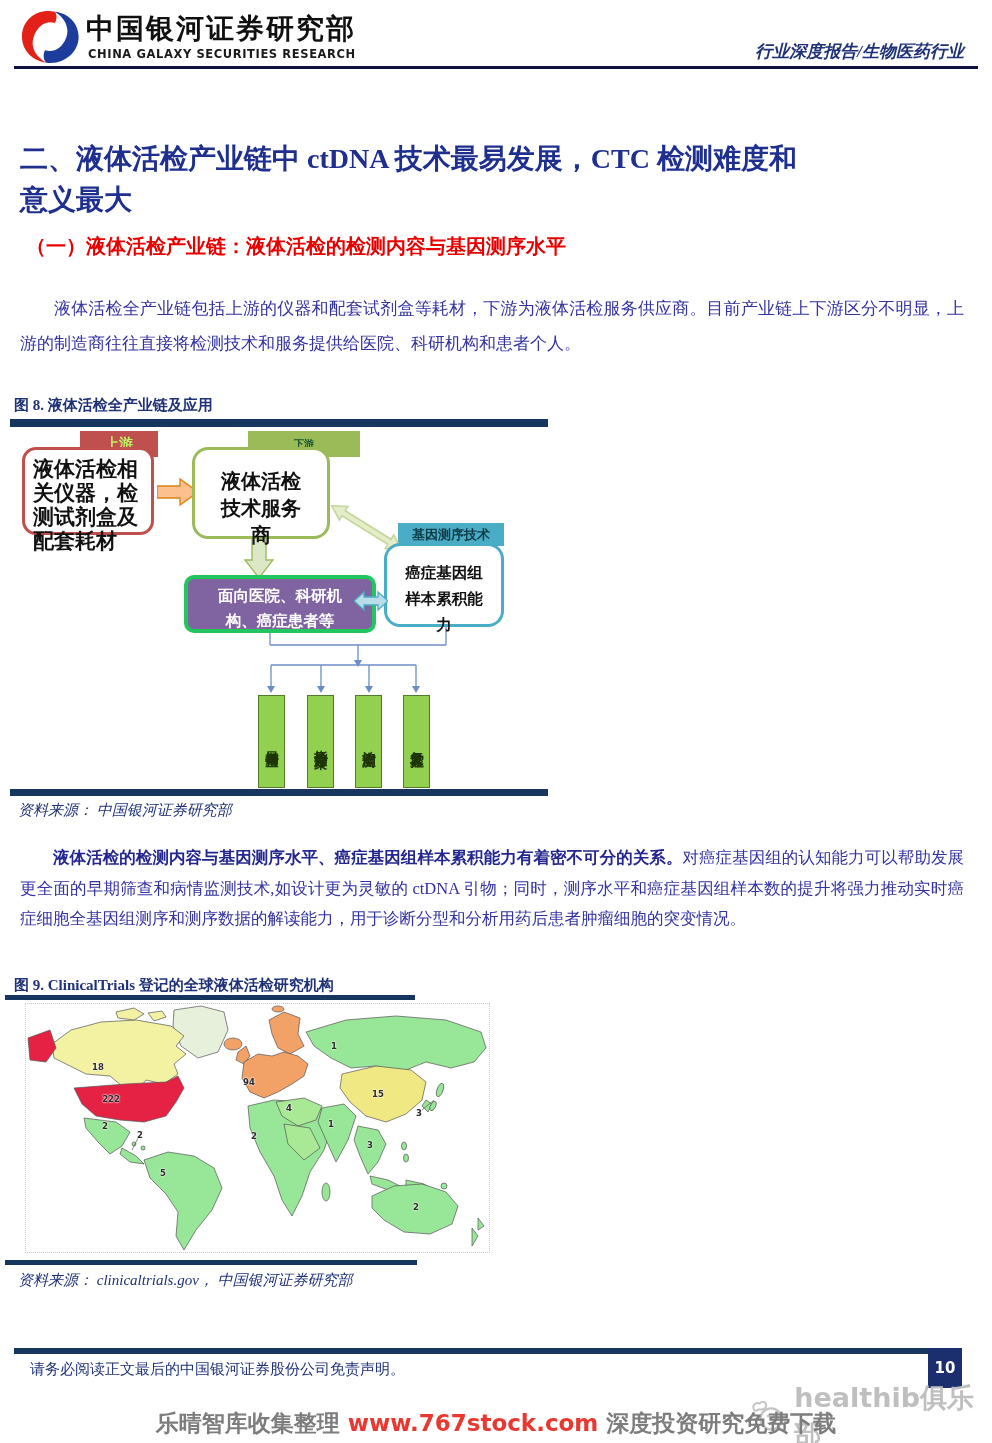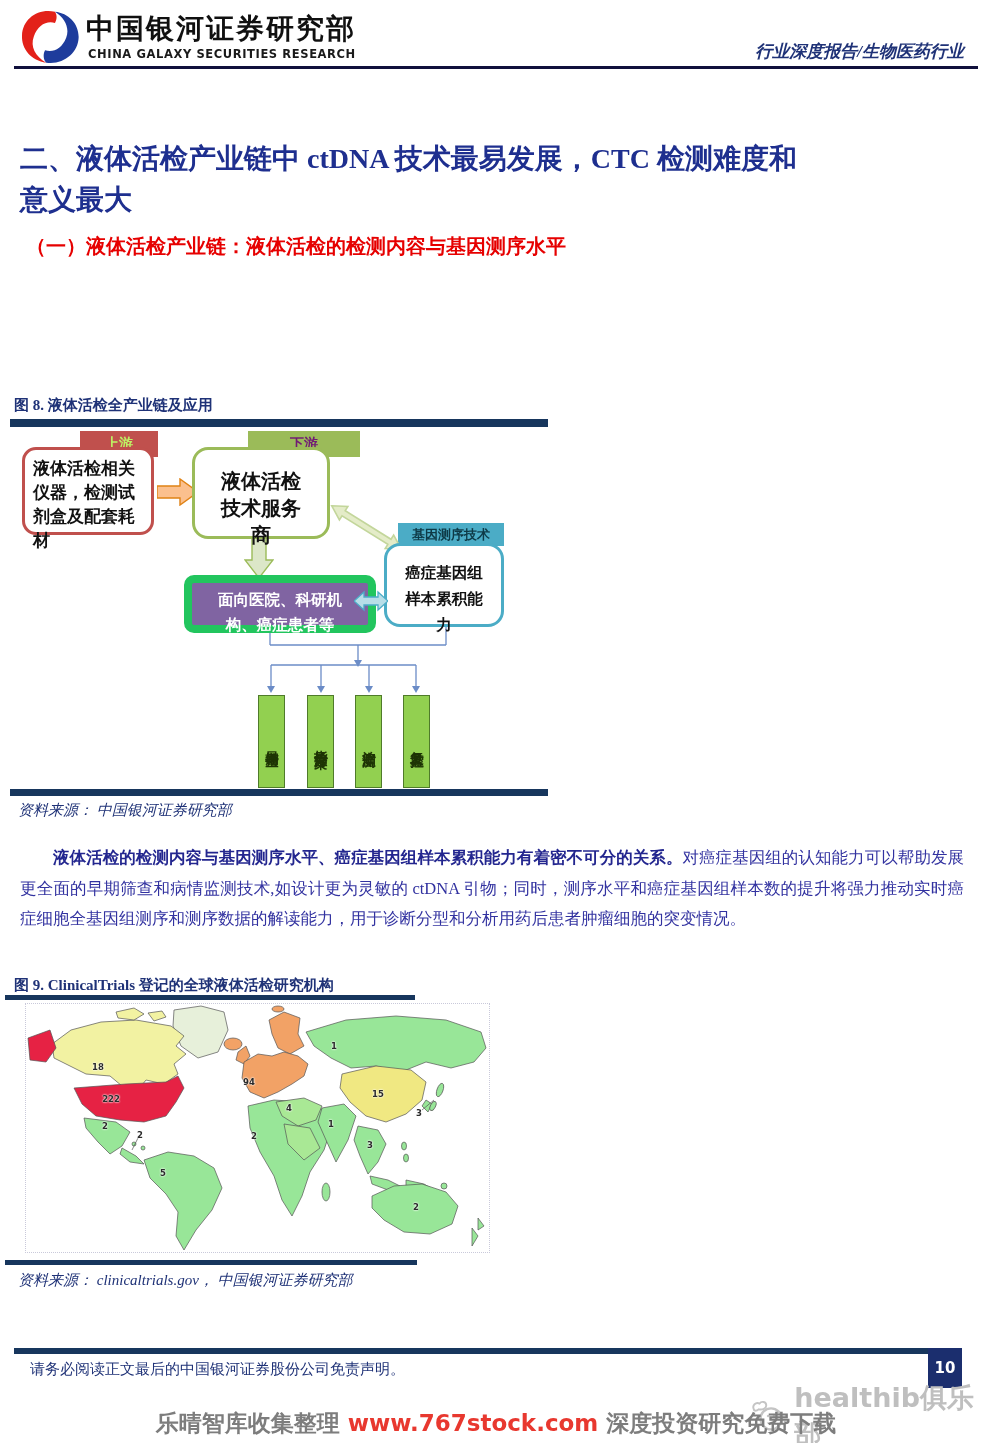--- a/index.html
+++ b/index.html
@@ -25,30 +25,30 @@
   .para2 { top:843px; font-size:16.5px; line-height:30.5px; }
   .para2 .lead { font-weight:bold; color:#23268F; }
 
   .fig-caption { left:14px; font-size:15px; font-weight:bold; color:#1F3277; }
   .navy-bar { background:#17365D; }
 
   
   .fig8 { left:10px; top:427px; width:538px; height:362px; background:#fff; }
   .tag { position:absolute; text-align:center; font-weight:bold; z-index:1; }
   .tag-up   { left:70px;  top:4px;  width:78px;  height:26px; line-height:26px; background:#C0504D; color:#bef264; font-size:14px; }
-  .tag-down { left:238px; top:4px;  width:112px; height:26px; line-height:26px; background:#9BBB59; color:#701a75; font-size:14px; }
+  .tag-down { left:238px; top:4px;  width:112px; height:26px; line-height:26px; background:#9BBB59; color:#14532d; font-size:10px; }
   .tag-seq  { left:388px; top:96px; width:106px; height:23px; line-height:23px; background:#4BACC6; color:#0E3A47; font-size:13px; }
   .node { position:absolute; background:#fff; z-index:2; font-weight:bold; color:#111; }
   .box1 { left:12px;  top:20px;  width:132px; height:88px; border:3px solid #C0504D; border-radius:14px;
-          font-size:17px; line-height:24px; padding:7px 8px; }
+          font-size:21px; line-height:24px; padding:7px 8px; }
   .box2 { left:182px; top:20px;  width:138px; height:92px; border:3px solid #9BBB59; border-radius:16px;
           font-size:20px; line-height:27px; padding:18px 18px 0; text-align:center; }
   .box3 { left:374px; top:116px; width:120px; height:84px; border:3px solid #4BACC6; border-radius:16px;
           font-size:15.5px; line-height:26px; padding:14px 12px 0; text-align:center; }
-  .box-purple { left:174px; top:148px; width:192px; height:58px; background:#8064A2; border:8px solid #22c55e;
+  .box-purple { left:174px; top:148px; width:192px; height:58px; background:#8064A2; border:4px solid #22c55e;
           border-radius:10px; color:#fff; font-size:15.5px; line-height:25px; padding:4px 21px 0;
           text-align:center; z-index:2; position:absolute; font-weight:bold; }
   .app-box { position:absolute; top:268px; width:27px; height:93px; background:#92D050; border:1px solid #4F7B2A;
           display:flex; align-items:center; justify-content:center; writing-mode:vertical-rl;
           text-orientation:upright; font-weight:bold; font-size:13.5px; letter-spacing:1px; color:#1E3405; z-index:2; }
   .arr { position:absolute; z-index:1; }
 
   .source-line { font-style:italic; font-size:15px; color:#1F3277; }
 
   
@@ -80,20 +80,21 @@
     <path d="M44,88 C72,92 95,72 96,48 C97,26 80,8 58,6 C74,16 82,32 76,48 C69,66 55,72 42,68 C38,76 40,84 44,88 Z" fill="#1E3C9C"></path>
   </svg>
   <div class="abs brand-cn">中国银河证券研究部</div>
   <div class="abs brand-en">CHINA GALAXY SECURITIES RESEARCH</div>
   <div class="abs report-tag">行业深度报告/生物医药行业</div>
   <div class="abs header-rule"></div>
 
   <h1 class="abs section-title">二、液体活检产业链中 ctDNA 技术最易发展，CTC 检测难度和意义最大</h1>
   <h2 class="abs section-subtitle">（一）液体活检产业链：液体活检的检测内容与基因测序水平</h2>
 
+  <p class="abs para">液体活检全产业链包括上游的仪器和配套试剂盒等耗材，下游为液体活检服务供应商。目前产业链上下游区分不明显，上游的制造商往往直接将检测技术和服务提供给医院、科研机构和患者个人。</p>
 
   <div class="abs fig-caption" style="top:396px;">图 8. 液体活检全产业链及应用</div>
   <div class="abs navy-bar" style="left:10px; top:419px; width:538px; height:8px;"></div>
 
   <div class="abs fig8">
 
     <svg class="abs" style="left:0; top:0; z-index:0;" width="538" height="362" viewBox="0 0 538 362">
       <g stroke="#6B8CC7" stroke-width="1.3" fill="none">
         <path d="M260,206 V218"></path>
           <path d="M436,200 V218"></path>

